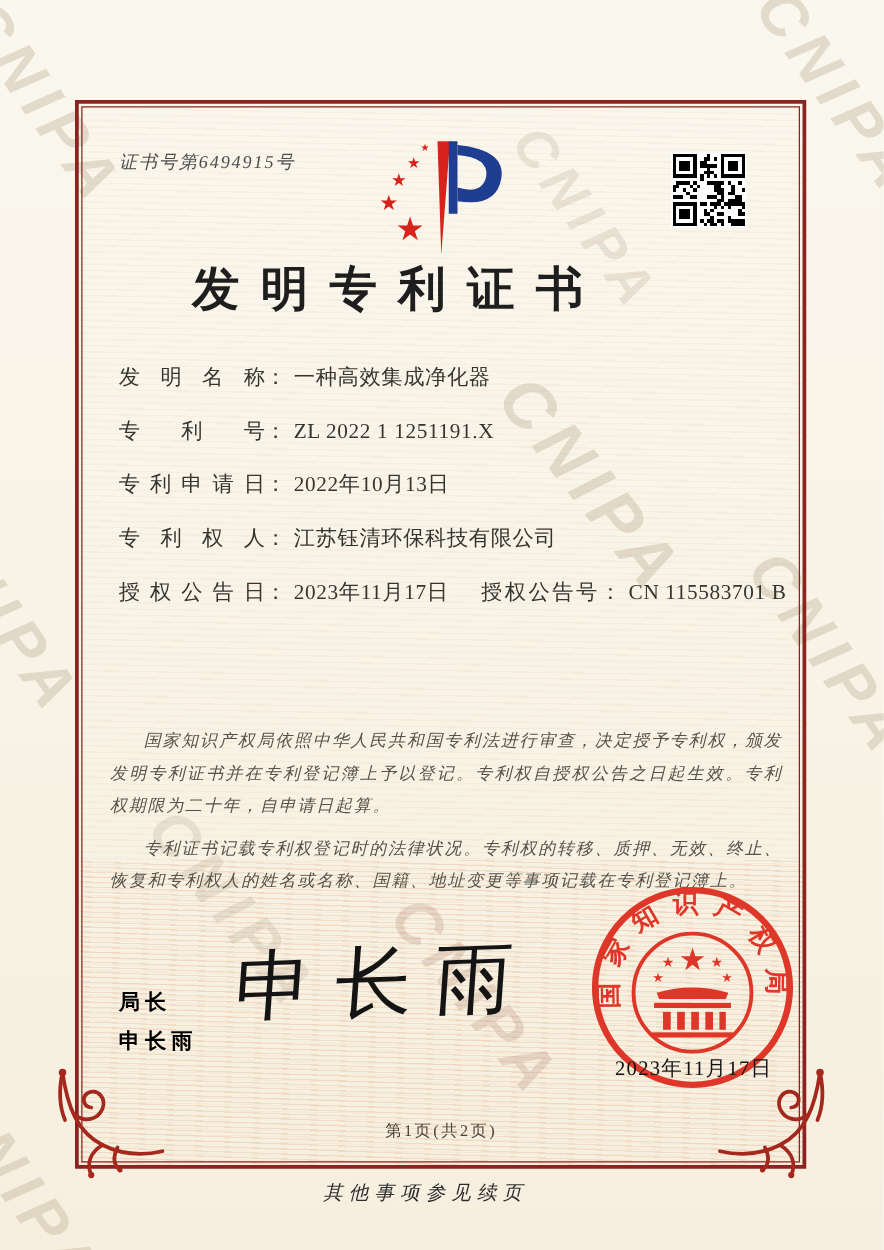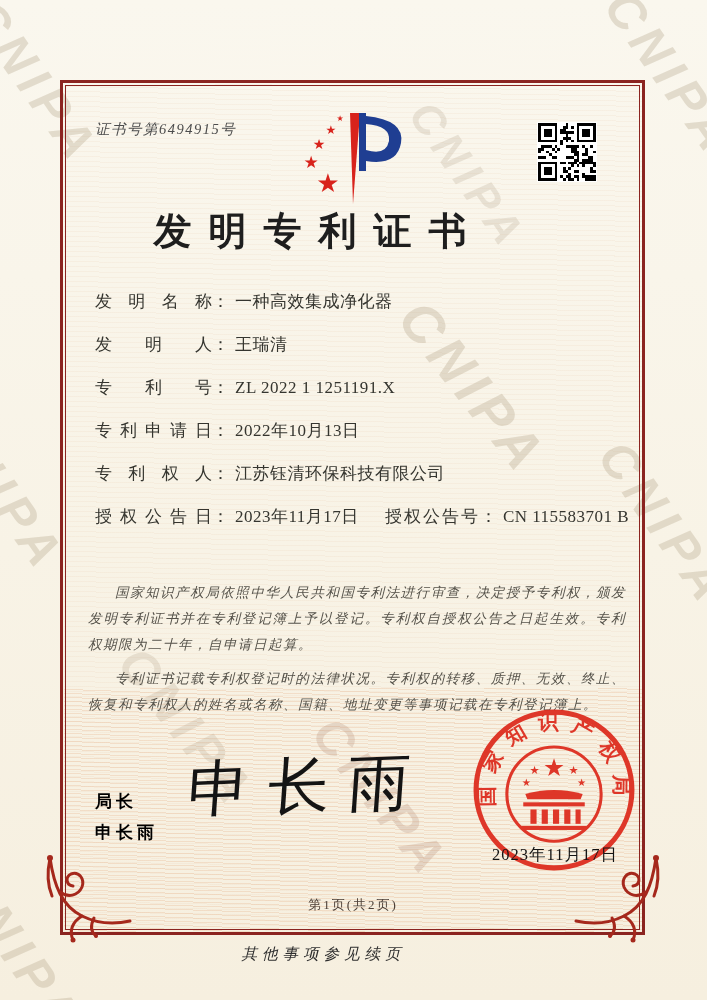--- a/index.html
+++ b/index.html
@@ -61,21 +61,21 @@
 
   .sig-script{left:188px;top:744px;font-size:62px;color:#141414;letter-spacing:18px;
               transform:rotate(-2deg) skewX(-6deg);white-space:nowrap;}
 
   .seal{left:472px;top:708px;width:164px;height:164px;}
   .seal-date{left:466px;top:844px;width:178px;text-align:center;font-size:16.5px;
              color:#141414;letter-spacing:1px;}
 
   .page-no{left:60px;top:896px;width:586px;text-align:center;font-size:13px;color:#4d4038;letter-spacing:2px;}
   .footer-note{left:0;top:944px;width:647px;text-align:center;font-size:15.5px;color:#2e2e2e;
-               letter-spacing:5px;font-style:italic;}
+               letter-spacing:5px;font-style:italic;padding-left:17px;}
 </style>
 </head>
 <body>
 
 <div class="abs texture-all"></div>
 <div class="abs texture-bottom"></div>
 
 <div class="abs wm wm1">CNIPA</div>
 <div class="abs wm wm2">CNIPA</div>
 <div class="abs wm wm3">CNIPA</div>
@@ -259,23 +259,20 @@
     <rect x="20" y="20" width="1" height="1" fill="#000"></rect>
   </svg>
 
 <div class="abs content title">发明专利证书</div>
 
 <div class="abs content fields">
   <div class="frow">
     <span class="flabel">发明名称</span><span class="fcolon">：</span><span class="fvalue">一种高效集成净化器</span>
   </div>
   <div class="frow">
-    <span class="flabel">发明人</span><span class="fcolon">：</span><span class="fvalue">王瑞清</span>
-  </div>
-  <div class="frow">
     <span class="flabel">专利号</span><span class="fcolon">：</span><span class="fvalue">ZL 2022 1 1251191.X</span>
   </div>
   <div class="frow">
     <span class="flabel">专利申请日</span><span class="fcolon">：</span><span class="fvalue">2022年10月13日</span>
   </div>
   <div class="frow">
     <span class="flabel">专利权人</span><span class="fcolon">：</span><span class="fvalue">江苏钰清环保科技有限公司</span>
   </div>
   <div class="frow">
     <span class="flabel">授权公告日</span><span class="fcolon">：</span><span class="fvalue">2023年11月17日</span><span class="grant2"><span class="flabel2">授权公告号</span><span class="fcolon">：</span><span class="fvalue">CN 115583701 B</span></span>

